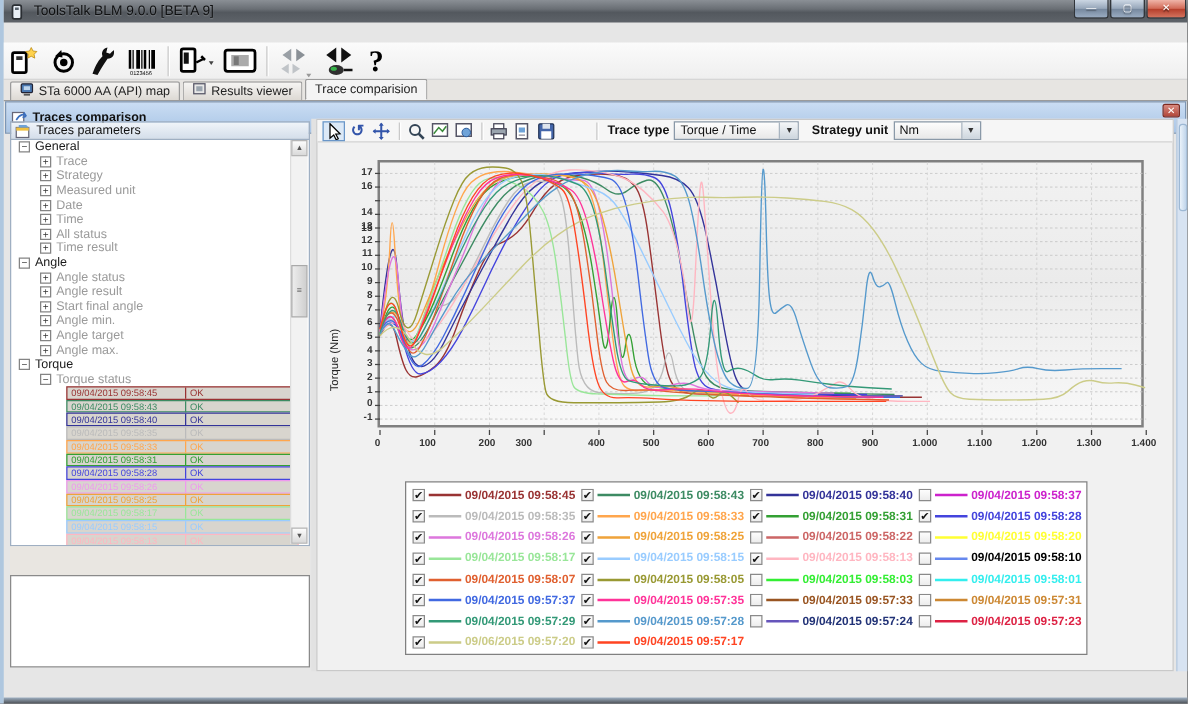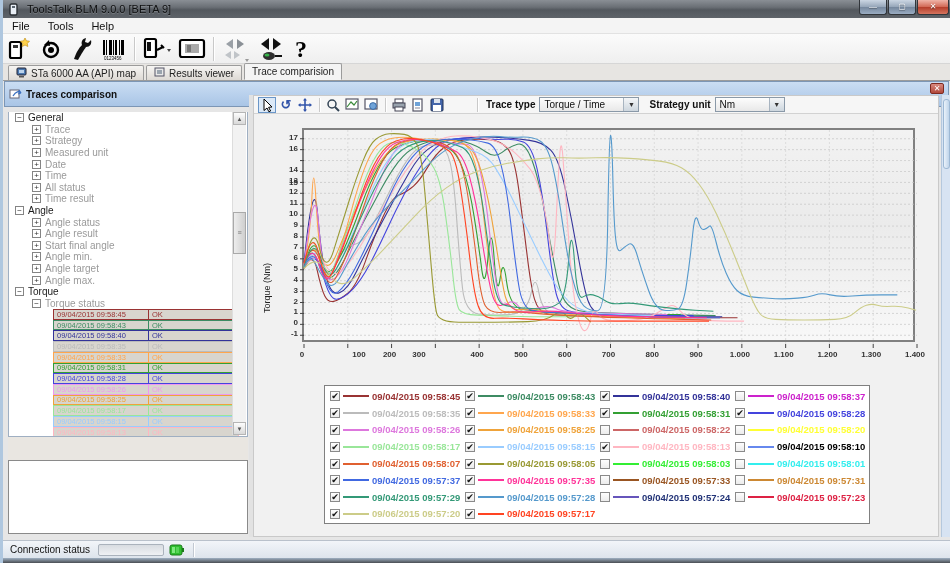--- a/index.html
+++ b/index.html
@@ -122,25 +122,20 @@
       <rect x="4" y="3" width="3" height="2" fill="#5A646E"></rect>
     </svg>
     <span id="title-text">ToolsTalk BLM 9.0.0 [BETA 9]</span>
     <div id="caption-buttons">
       <div class="capbtn">—</div>
       <div class="capbtn">▢</div>
       <div class="capbtn close">✕</div>
     </div>
   </div>
 
-  <div id="menubar">
-      <div class="menu-item">File</div>
-      <div class="menu-item">Tools</div>
-      <div class="menu-item">Help</div>
-    </div>
 
   <div id="main-toolbar">
     <div class="tbtn">
       <svg width="26" height="26" viewBox="0 0 26 26">
         <rect x="4" y="6" width="11" height="16" rx="1.5" fill="#fff" stroke="#000" stroke-width="2.2"></rect>
         <rect x="7" y="9" width="5" height="3" fill="#333"></rect>
         <path d="M19 2 l1.4 2.8 3.1.4 -2.2 2.2 .5 3.1 -2.8-1.5 -2.8 1.5 .5-3.1 -2.2-2.2 3.1-.4z" fill="#FFD24D" stroke="#B8860B" stroke-width="0.6"></path>
       </svg>
     </div>
     <div class="tbtn">
@@ -234,20 +229,28 @@
 
   <div id="panel-header">
     <svg width="13" height="12" viewBox="0 0 13 12" style="margin-left:4px">
       <rect x="1" y="2" width="9" height="8" fill="#FFF" stroke="#667" stroke-width="1"></rect>
       <path d="M4 8 C7 3 10 3 12 5 l-2-3 m2 3 l-3 1" stroke="#3A6FBF" stroke-width="1.3" fill="none"></path>
     </svg>
     <span id="panel-title">Traces comparison</span>
     <div id="panel-close">✕</div>
   </div>
 
+  <div id="params-header">
+    <svg width="13" height="12" viewBox="0 0 13 12" style="margin-left:3px">
+      <rect x="1" y="3" width="10" height="8" fill="#FFF" stroke="#667" stroke-width="1"></rect>
+      <rect x="1" y="3" width="10" height="2.5" fill="#F0C040"></rect>
+      <path d="M3 1 h6 l2 2 h-8 z" fill="#6FA3D8"></path>
+    </svg>
+    <span id="params-title">Traces parameters</span>
+  </div>
   <div id="tree-box">
     <div id="tree-rows">
         <div class="tree-row" style="padding-left: 6px;">
           <span class="tree-box">−</span>
           <span class="tree-label root">General</span>
         </div>
         <div class="tree-row" style="padding-left: 23px;">
           <span class="tree-box">+</span>
           <span class="tree-label dim">Trace</span>
         </div>
@@ -547,21 +550,21 @@
         <div class="ytick-label" style="left: 22px; top: 102.245px;">11</div>
         <div class="ytick-label" style="left: 22px; top: 91.3265px;">12</div>
         <div class="ytick-label" style="left: 22px; top: 80.4082px;">13</div>
         <div class="ytick-label" style="left: 22px; top: 69.4898px; text-align: right;">14</div>
         <div class="ytick-label" style="left: 22px; top: 58.5714px; margin-top: 23px;">15</div>
         <div class="ytick-label" style="left: 22px; top: 47.6531px;">16</div>
         <div class="ytick-label" style="left: 22px; top: 36.7347px;">17</div>
       </div>
     <div id="xlabels">
         <div class="xtick-label" style="left: 30px; top: 254px;">0</div>
-        <div class="xtick-label" style="left: 87px; top: 254px;">100</div>
+        <div class="xtick-label" style="left: 70px; top: 254px;">100</div>
         <div class="xtick-label" style="left: 117.571px; top: 254px;">200</div>
         <div class="xtick-label" style="left: 147px; top: 254px;">300</div>
         <div class="xtick-label" style="left: 205.143px; top: 254px;">400</div>
         <div class="xtick-label" style="left: 248.929px; top: 254px;">500</div>
         <div class="xtick-label" style="left: 292.714px; top: 254px;">600</div>
         <div class="xtick-label" style="left: 336.5px; top: 254px;">700</div>
         <div class="xtick-label" style="left: 380.286px; top: 254px;">800</div>
         <div class="xtick-label" style="left: 424.071px; top: 254px;">900</div>
         <div class="xtick-label" style="left: 467.857px; top: 254px;">1.000</div>
         <div class="xtick-label" style="left: 511.643px; top: 254px;">1.100</div>
@@ -721,25 +724,14 @@
           <span class="leg-line" style="background: rgb(255, 68, 34);"></span>
           <span class="leg-text" style="color: rgb(255, 68, 34);">09/04/2015 09:57:17</span>
         </div>
       </div>
   </div>
 
   <div id="win-scrollbar">
     <div id="win-scroll-thumb"></div>
   </div>
 
-  <div id="statusbar">
-    <span id="status-label">Connection status</span>
-    <div id="status-progress"></div>
-    <svg id="status-led" width="16" height="12" viewBox="0 0 16 12">
-      <rect x="1" y="1" width="12" height="10" rx="2" fill="#2FBF2F" stroke="#1A7A1A" stroke-width="1"></rect>
-      <rect x="3" y="3" width="3" height="6" fill="#7FE87F"></rect>
-      <rect x="7" y="3" width="3" height="6" fill="#57D457"></rect>
-      <rect x="13" y="4" width="2" height="4" fill="#1A7A1A"></rect>
-    </svg>
-    <div id="status-sep"></div>
-  </div>
   <div id="bottom-frame"></div>
 </div>
 
 </body></html>

